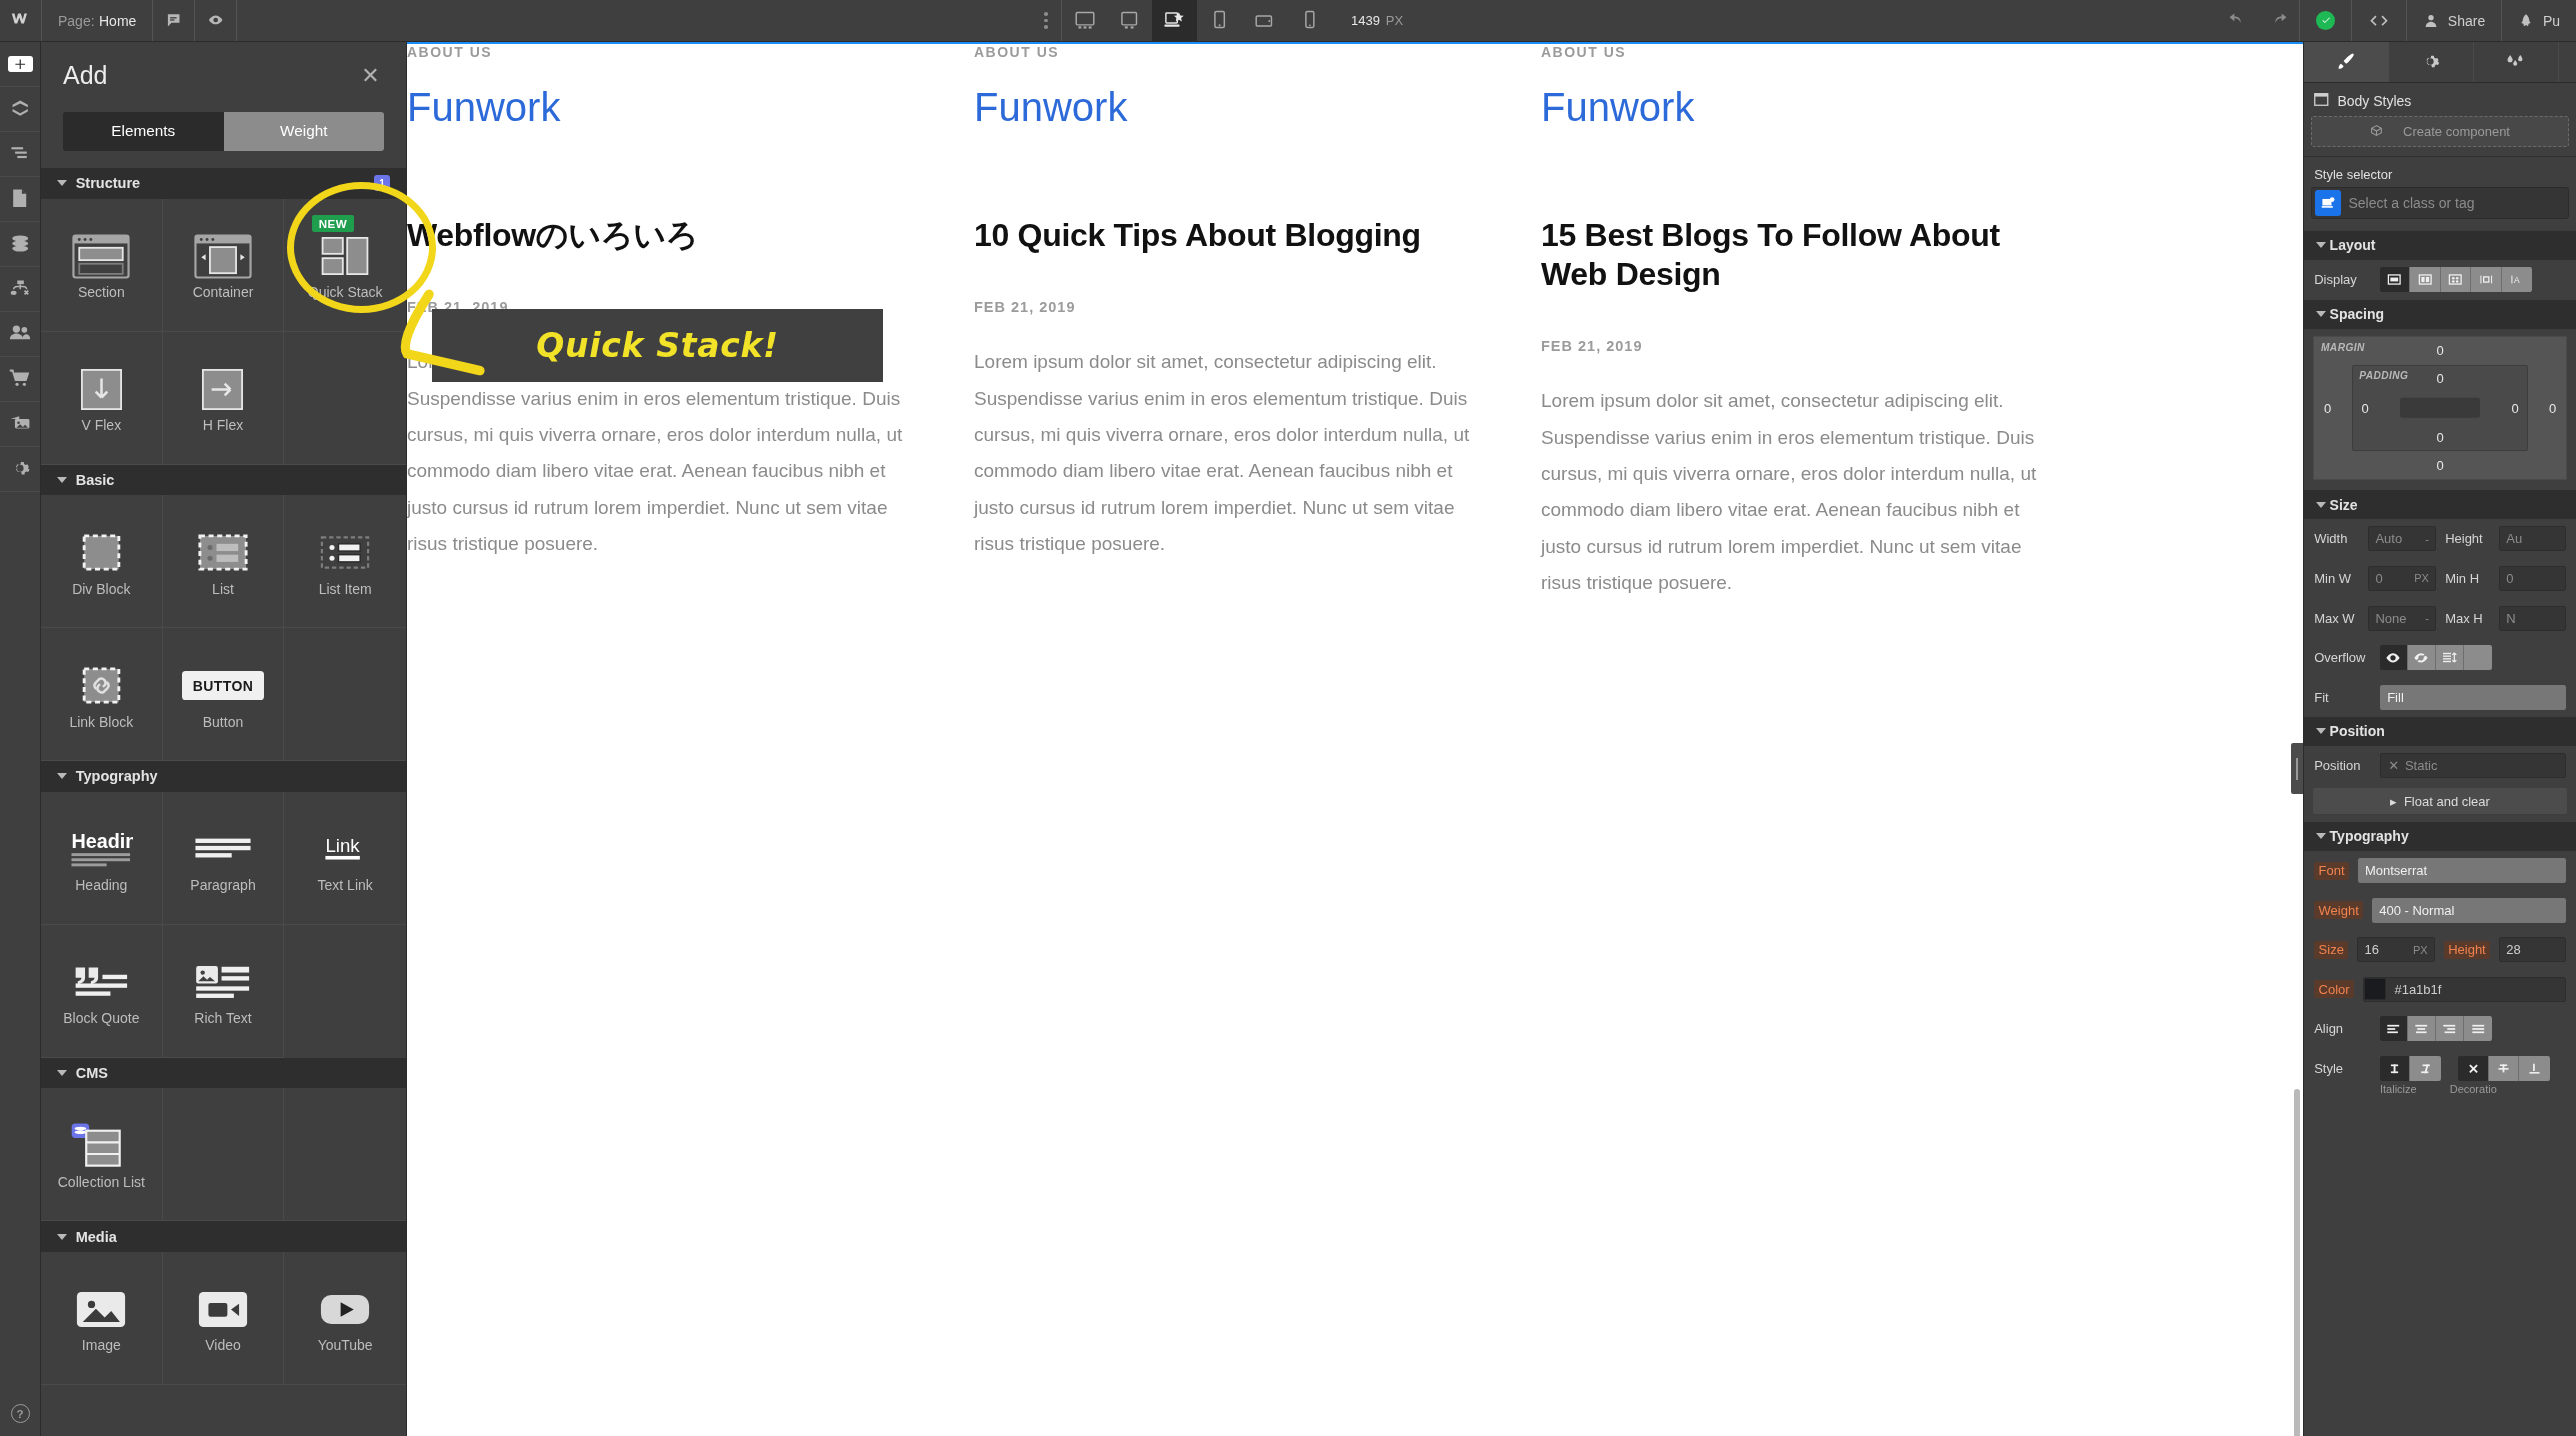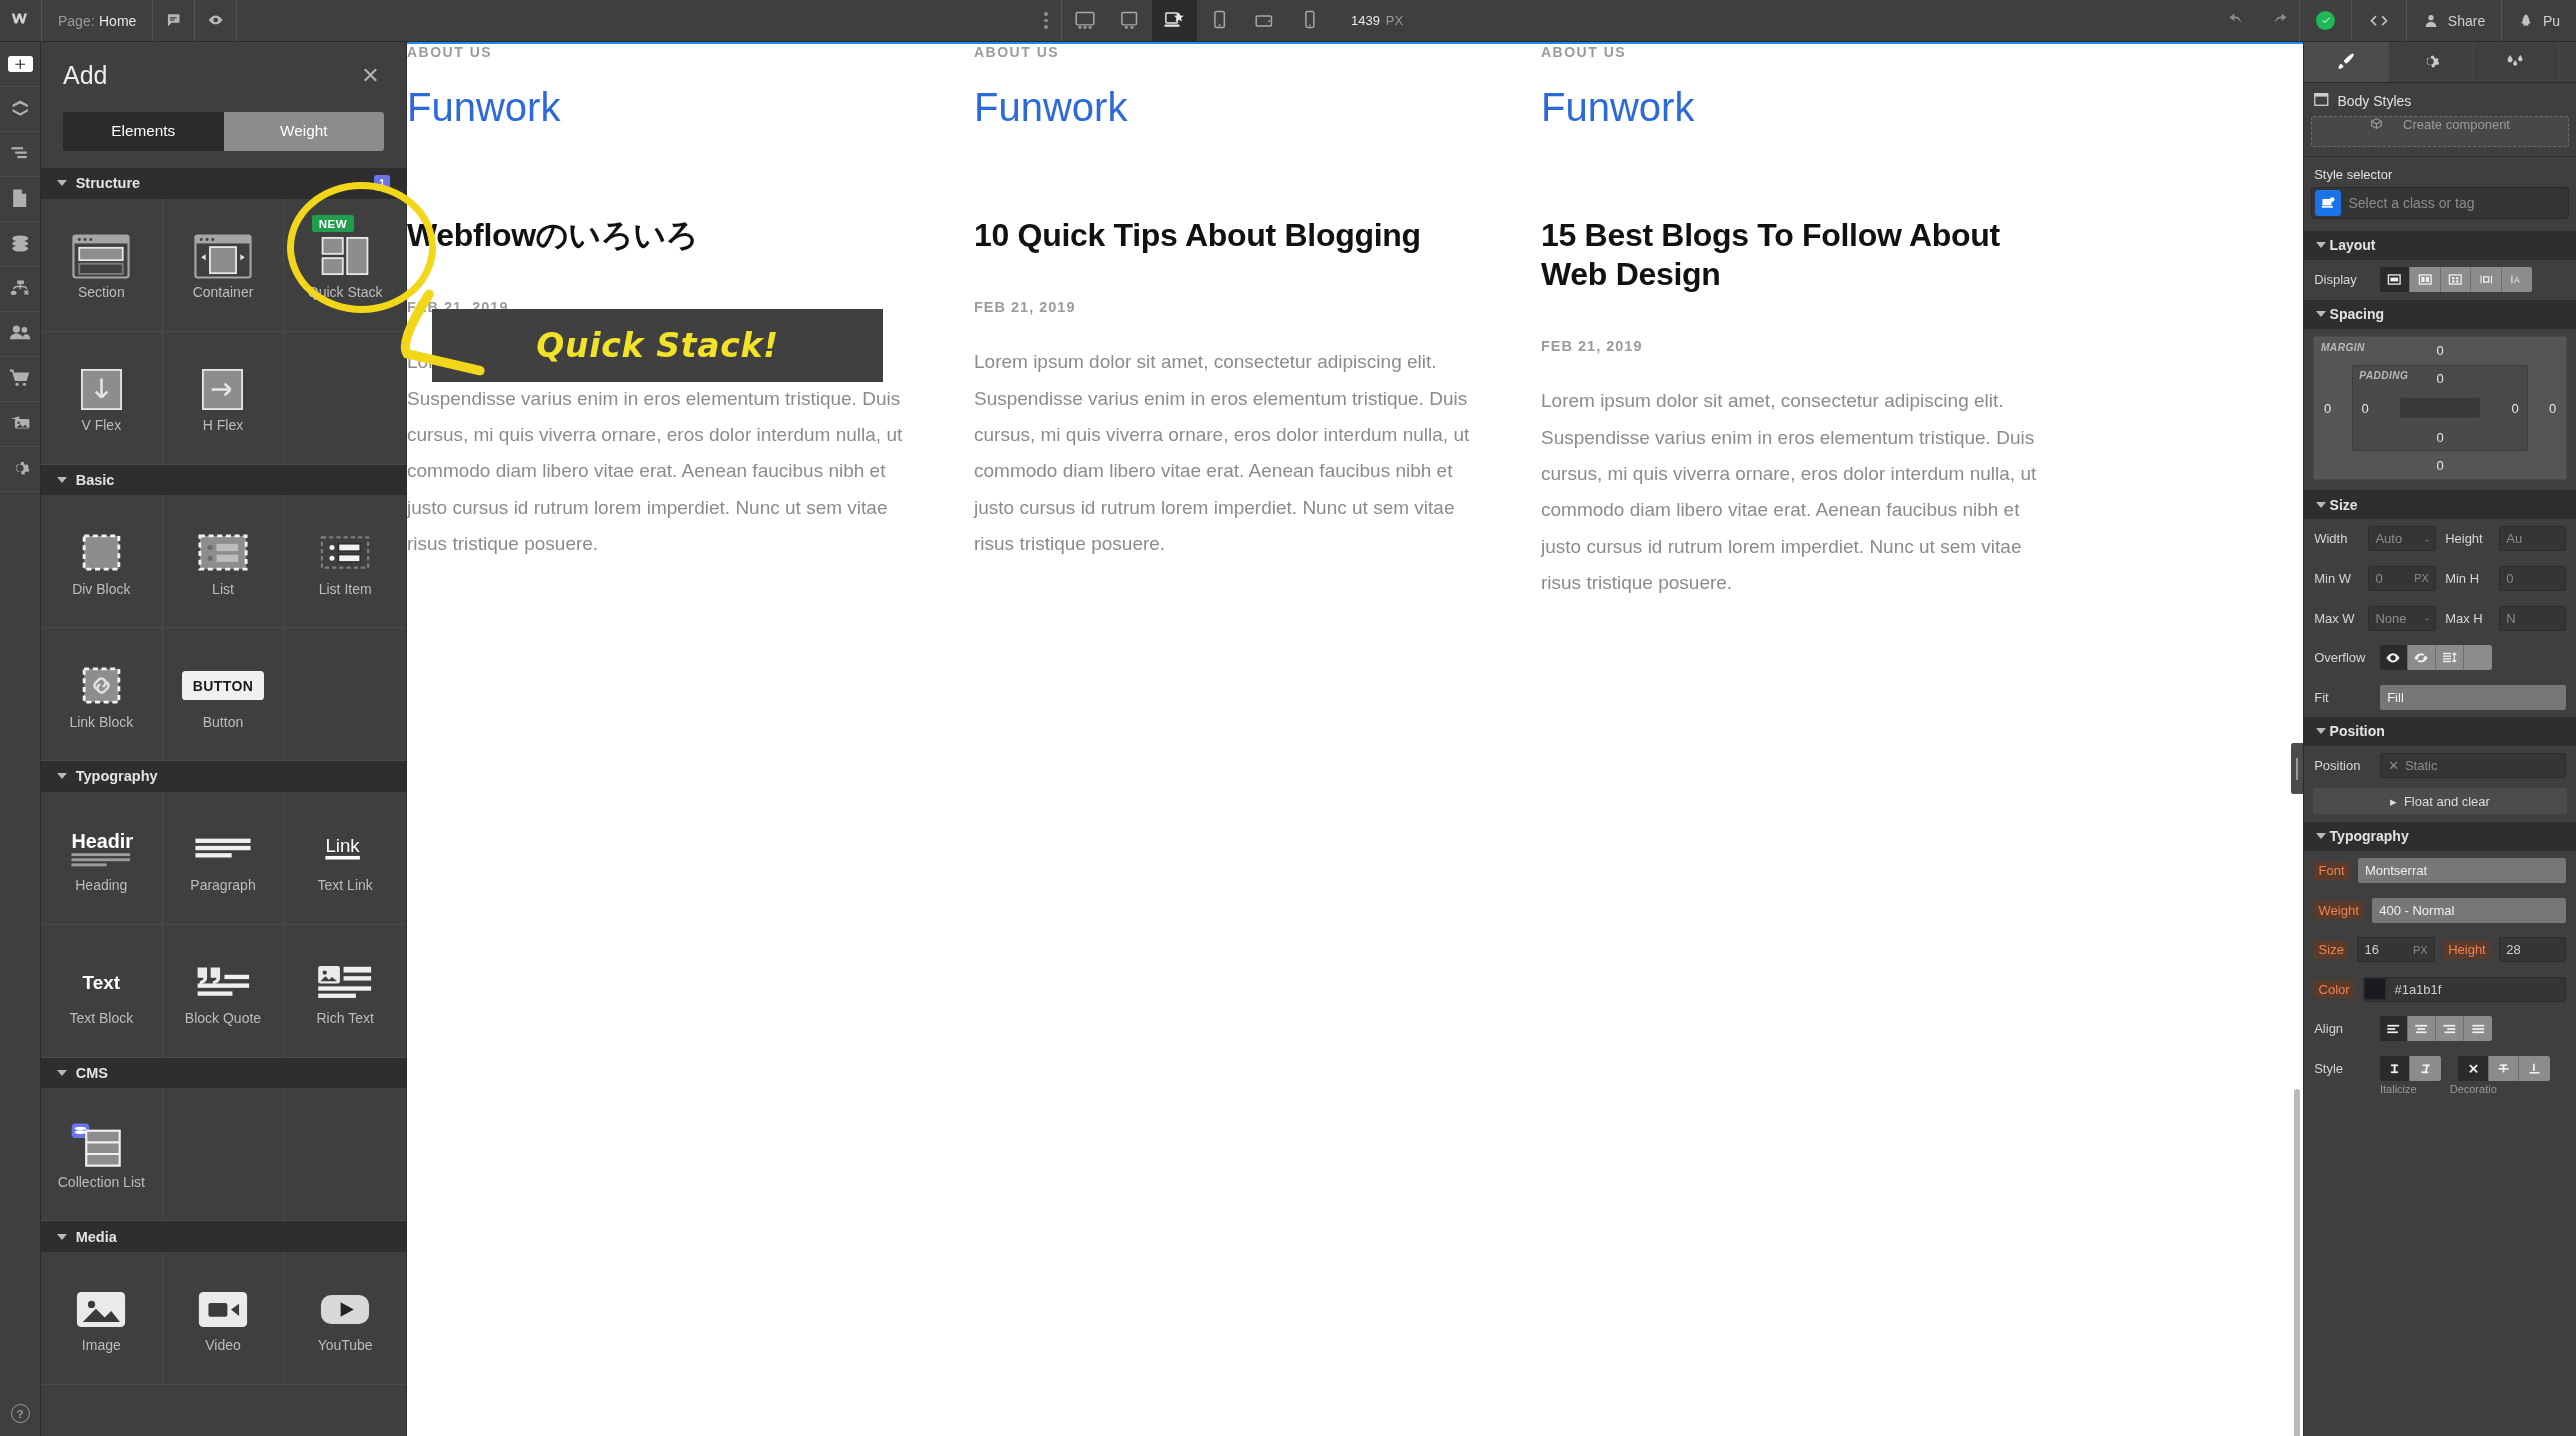--- a/index.html
+++ b/index.html
@@ -131,21 +131,21 @@
     width: 273px; flex: 0 0 273px; background:#3f3f3f; border-left:0.7px solid #2b2b2b;
     display:flex; flex-direction:column; overflow:hidden; position:relative; z-index:25;
   }
   .rp-tabs { display:flex; height: 41px; border-bottom:0.7px solid #2b2b2b;}
   .rp-tab { flex:1; display:flex;align-items:center;justify-content:center; cursor:pointer; border-right:0.7px solid #4a4a4a;}
   .rp-tab.active { background:#4c4c4c; }
   .rp-tab svg { fill:#c9c9c9; }
   .rp-tab.active svg { fill:#fff; }
   .body-styles { display:flex; align-items:center; gap:8.7px; padding: 10.2px 10.2px 7.3px 10.2px; font-size:14px; color:#e0e0e0;}
   .create-comp { margin: 0 7.3px 8.7px 7.3px; background:#484848; border:0.7px dashed #6a6a6a; border-radius:2.9px;
-     height: 30.5px; display:flex;justify-content:center; gap:20px; color:#9a9a9a; font-size:13px; cursor:pointer;}
+     height: 30.5px; display:flex;align-items:center;justify-content:center; gap:20px; color:#9a9a9a; font-size:13px; cursor:pointer;}
   .divider { height:0.7px; background:#2f2f2f; }
   .sel-label { font-size:13px; color:#e0e0e0; padding: 10.2px 10.2px 5.8px 10.2px;}
   .sel-box { margin: 0 7.3px 11.6px 7.3px; background:#353535; border:0.7px solid #2b2b2b; border-radius:2.9px; height:32px;
      display:flex; align-items:center; gap:7.3px; padding-left:2.9px; }
   .sel-blue { width:26px;height:26px;background:#1a73e8;border-radius:2.9px;display:flex;align-items:center;justify-content:center;}
   .sel-ph { color:#8c8c8c; font-size:14px; }
   .rsec { background:#2e2e2e; padding: 6.5px 11.6px; display:flex; align-items:center; gap:4px; font-size:14px; font-weight:bold; color:#e3e3e3;}
   .frow { display:flex; align-items:center; padding: 7.3px 10.2px; gap: 8.7px; }
   .flabel { font-size:13px; color:#d6d6d6; width:57px; flex:0 0 57px;}
   .flabel.orange { color:#f0834f; background:#5a3a2a; border-radius:2.2px; padding:1.5px 4.4px; width:auto; flex:0 0 auto;}
@@ -535,28 +535,20 @@
             <div class="cell-ico">
               <svg width="47" height="33" viewBox="0 0 64 46">
                   <text x="4" y="26" font-family="Liberation Sans" font-size="26" fill="#fff">Link</text>
                   <rect x="4" y="32" width="48" height="5" fill="#fff"></rect>
                 </svg>
             </div>
             <div class="cell-label">Text Link</div>
           </div>
           <div class="cell">
             <div class="cell-ico">
-              <svg width="47" height="30.5" viewBox="0 0 64 42">
-                  <text x="6" y="30" font-family="Liberation Sans" font-size="26" font-weight="bold" fill="#fff">Text</text>
-                </svg>
-            </div>
-            <div class="cell-label">Text Block</div>
-          </div>
-          <div class="cell">
-            <div class="cell-ico">
               <svg width="58" height="38" viewBox="0 0 80 52">
                   <path d="M5 6h13v14c0 6-5 8-10 9v-4c3-1 5-2 5-5H5z" fill="#eaeaea"></path>
                   <path d="M23 6h13v14c0 6-5 8-10 9v-4c3-1 5-2 5-5h-8z" fill="#eaeaea"></path>
                   <rect x="42" y="16" width="34" height="6" fill="#f0f0f0"></rect>
                   <rect x="5" y="28" width="71" height="6" fill="#f0f0f0"></rect>
                   <rect x="5" y="39" width="48" height="6" fill="#f0f0f0"></rect>
                 </svg>
             </div>
             <div class="cell-label">Block Quote</div>
           </div>

